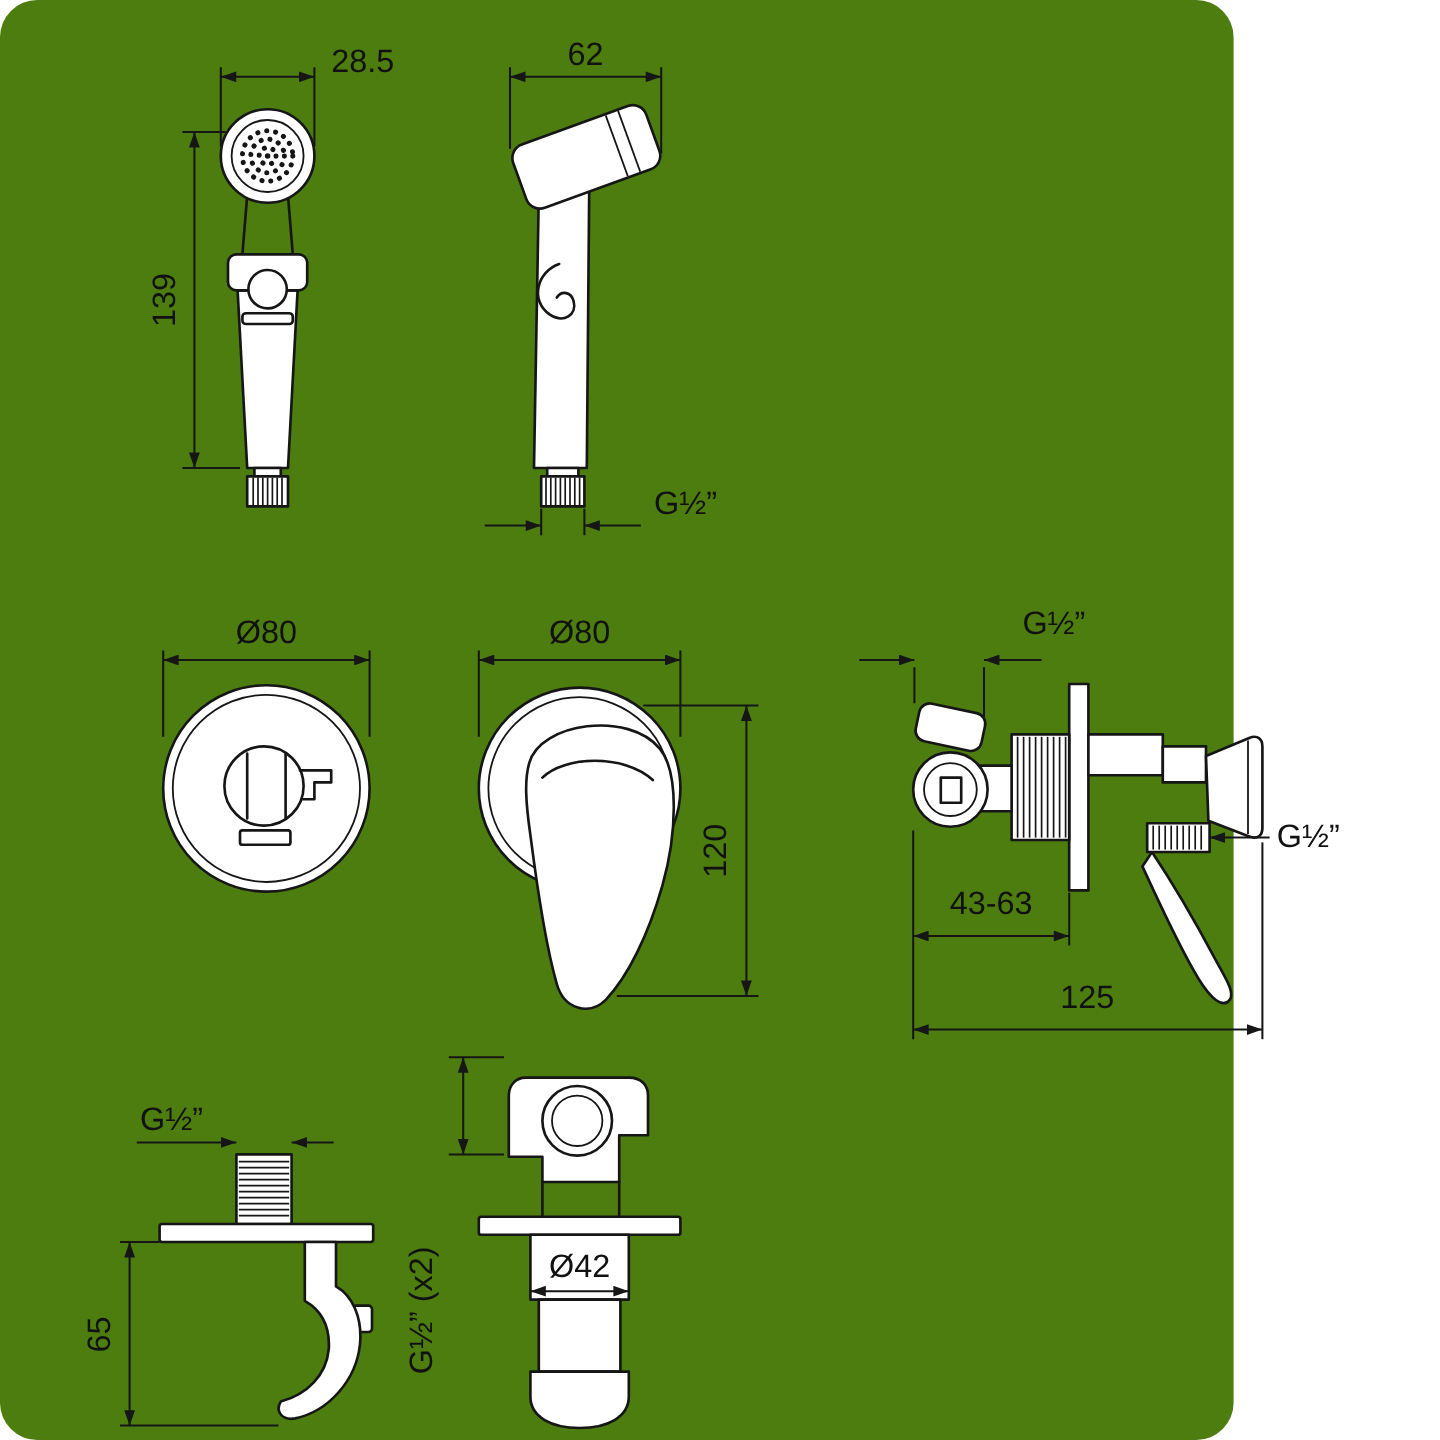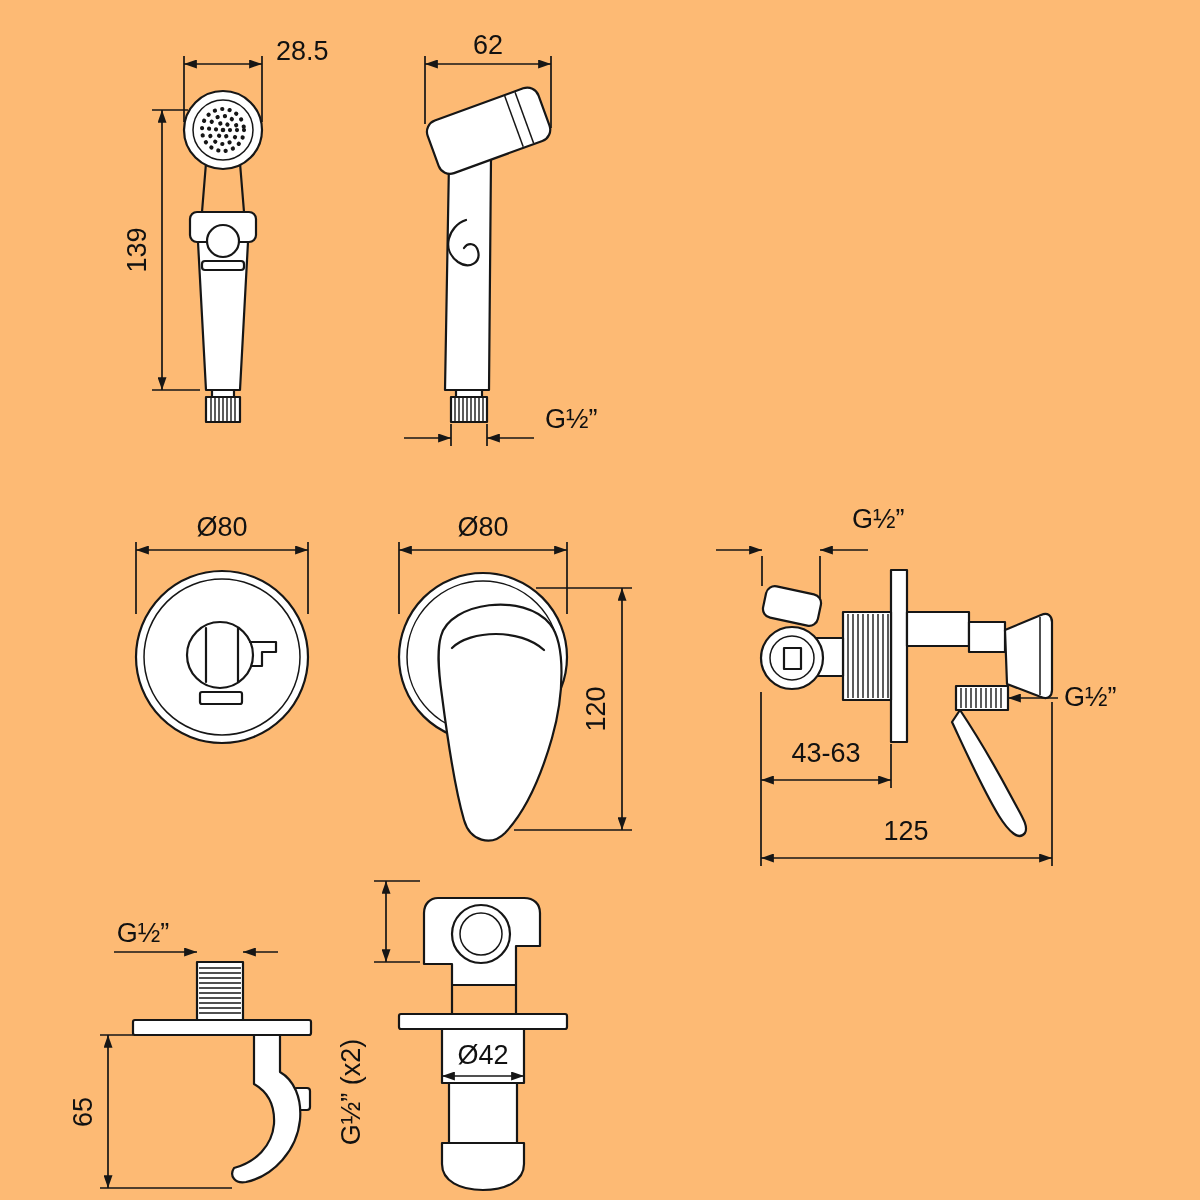--- a/index.html
+++ b/index.html
@@ -1,16 +1,16 @@
 <!DOCTYPE html>
 <html><head>
 <meta charset="utf-8">
 <style>
   html,body { margin:0; padding:0; background:#ffffff; }
-  .page { width:1200px; height:1200px; background:#fdba74; position:relative; }
+  .page { width:1028px; height:1200px; background:#4d7c0f; position:relative;border-radius:31px; }
   svg { display:block; }
   .ol  { fill:#ffffff; stroke:#161616; stroke-width:2.2; stroke-linejoin:round; }
   .oln { fill:none;    stroke:#161616; stroke-width:2.2; stroke-linejoin:round; stroke-linecap:round; }
   .ol2 { fill:none;    stroke:#161616; stroke-width:1.5; }
   .dl  { fill:none;    stroke:#161616; stroke-width:1.7; }
   .hl  { stroke:#161616; stroke-width:1.4; }
   .dots{ fill:none; stroke:#161616; stroke-width:4.2; stroke-linecap:round; stroke-dasharray:0.1 7.4; }
   .dim { font-family:"Liberation Sans", sans-serif; font-size:27px; fill:#111111; }
 </style>
 </head>

